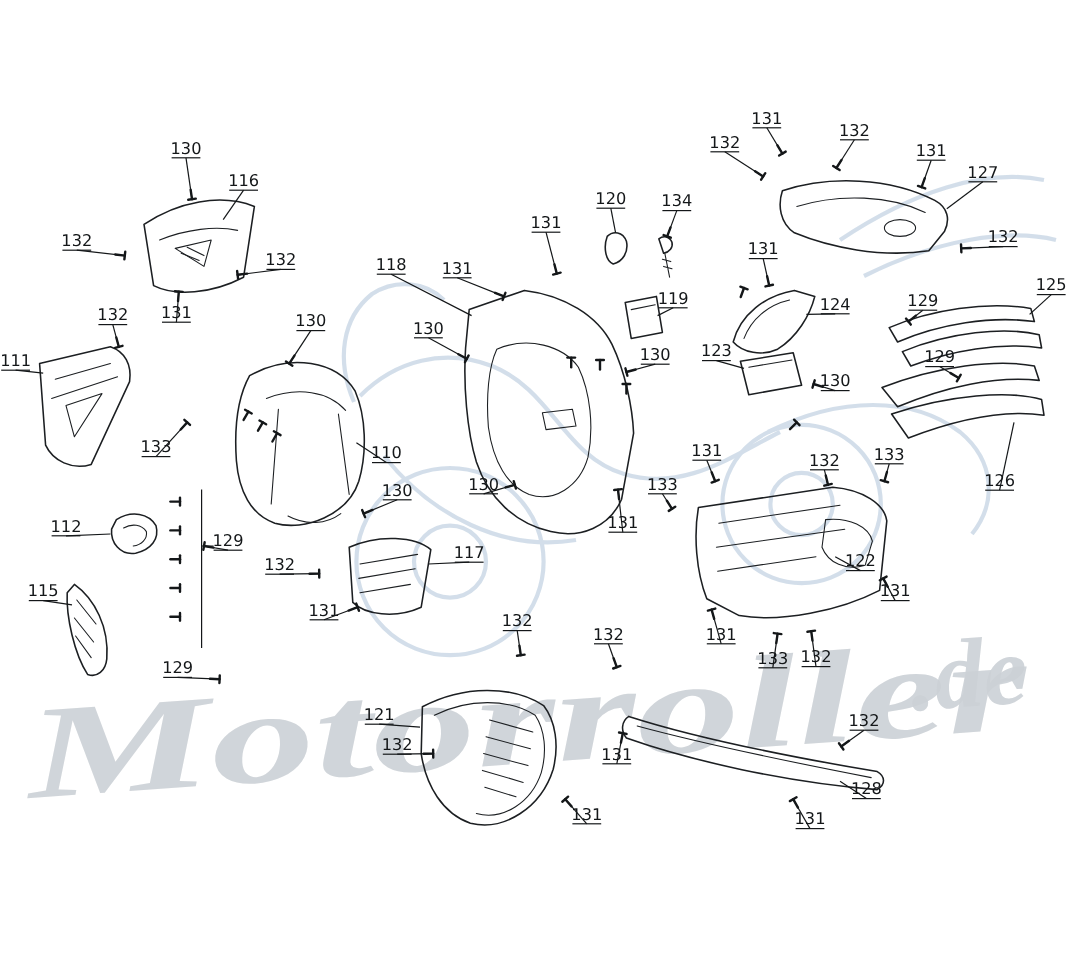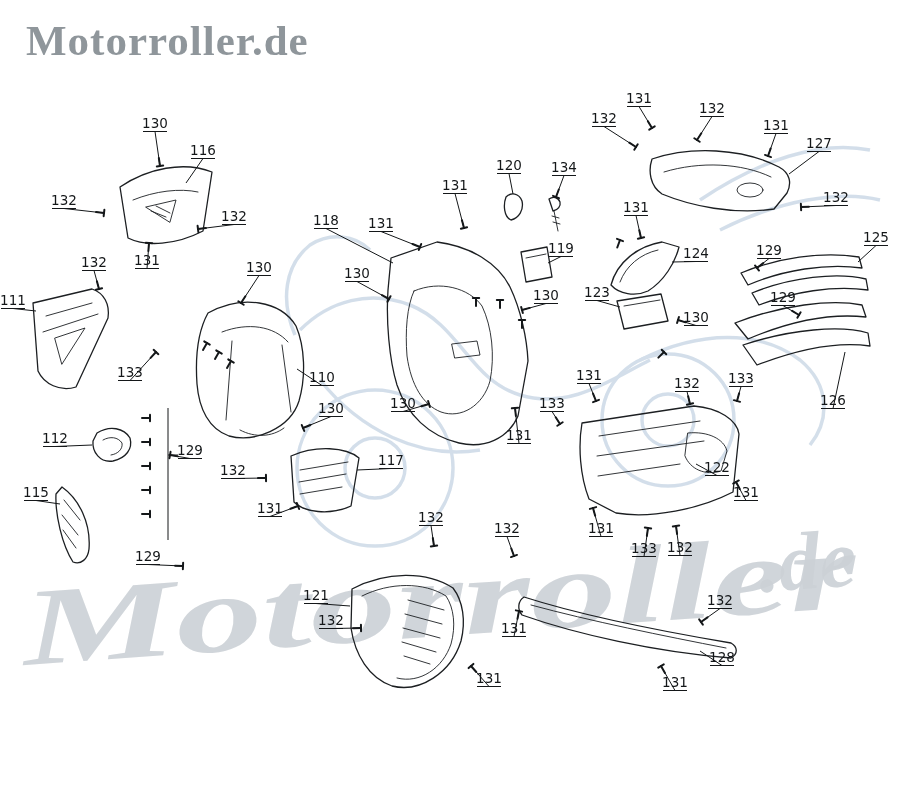--- a/index.html
+++ b/index.html
@@ -16,21 +16,20 @@
   .lbl{font-family:"DejaVu Sans",sans-serif;font-size:13.5px;fill:#141719;text-anchor:middle;}
   .ul,.ld{stroke:#141719;stroke-width:1;}
   .screw line{stroke:#141719;stroke-width:2;stroke-linecap:round;}
   .bracket{stroke:#141719;stroke-width:1;fill:none;}
 </style>
 </head>
 <body>
 
 <div class="page">
 
-  <div class="logo">Motorroller.de</div>
 
   <svg class="canvas" width="900" height="800" viewBox="0 0 900 800">
 
     <g class="wm">
       <circle cx="375" cy="468" r="78"></circle>
       <circle cx="375" cy="468" r="30"></circle>
       <circle cx="668" cy="420" r="66"></circle>
       <circle cx="668" cy="420" r="26"></circle>
       <path d="M300,330 C330,300 370,290 410,305 C460,325 470,380 520,395 C570,410 610,380 650,360"></path>
       <path d="M320,380 C360,430 420,460 480,450"></path>

